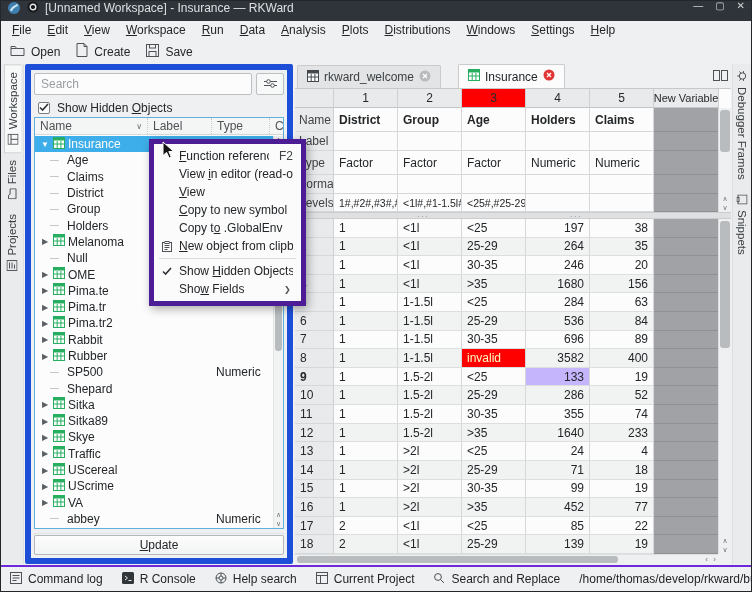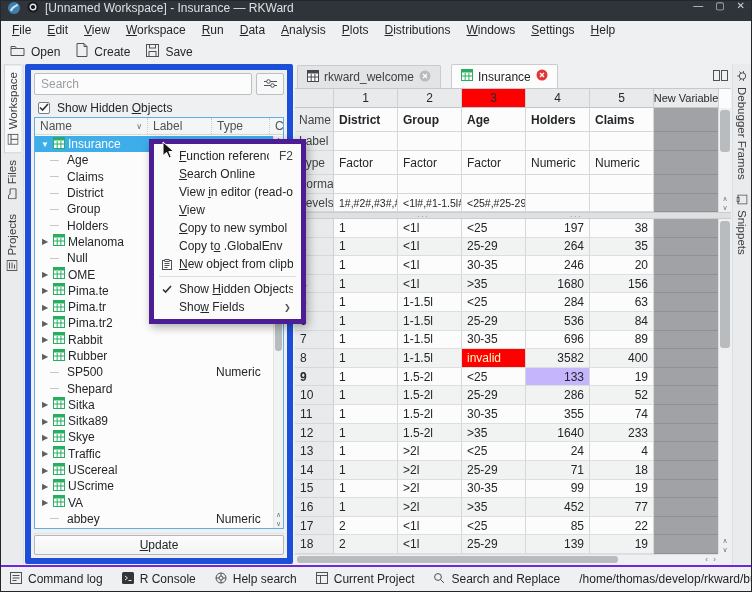--- a/index.html
+++ b/index.html
@@ -56,21 +56,21 @@
   .tree-vscroll{position:absolute;top:18px;right:0;bottom:0;width:10px;background:#f1f2f2;border-left:1px solid #e2e3e4;}
   .sb-thumb{position:absolute;left:1px;right:1px;background:#b9bcbe;border-radius:3px;}
   .sb-arrow{position:absolute;left:0;right:0;text-align:center;font-size:7px;color:#6f7477;line-height:8px;height:8px;}
   .tree-hscroll{position:absolute;left:3px;right:3px;top:463px;height:10px;background:#f1f2f2;border:1px solid #e2e3e4;}
   .hthumb{position:absolute;top:1px;bottom:1px;background:#b9bcbe;border-radius:3px;}
   .harrow{position:absolute;top:0;bottom:0;font-size:8px;color:#6f7477;line-height:9px;}
   .update-btn{position:absolute;left:3px;right:3px;bottom:3px;height:20px;border:1px solid #b4b8bb;border-radius:2px;
     background:linear-gradient(#fdfdfd,#f2f3f4);font:12px "Liberation Sans",sans-serif;color:#232629;}
   
   .editor{position:relative;flex:1;margin:0 1px;}
-  .tabbar{position:absolute;top:0;left:0;right:0;height:24px;display:flex;align-items:flex-end;gap:10px;padding-left:2px;text-align:right;}
+  .tabbar{position:absolute;top:0;left:0;right:0;height:24px;display:flex;align-items:flex-end;gap:17px;padding-left:2px;text-align:right;}
   .tab{height:23px;display:flex;align-items:center;gap:5px;padding:0 9px;border:1px solid #c9cbcd;border-bottom:none;
     background:#e2e4e5;color:#3c4043;border-radius:2px 2px 0 0;}
   .tab.active{background:#fcfcfc;color:#232629;height:24px;}
   .split-btn{position:absolute;right:3px;top:5px;background:none;border:none;padding:0;}
   .grid-area{position:absolute;top:24px;left:0;right:0;bottom:0;background:#fcfcfc;border-top:1px solid #c6c8ca;}
   .thead,.tmeta,.tdata{position:absolute;left:0;display:grid;grid-template-columns:39px 64px 64px 64px 64px 64px 65px;}
   .thead{top:0;height:19px;grid-template-rows:19px;}
   .hcell{background:#e9eaeb;border-right:1px solid #cfd0d2;border-bottom:1px solid #c4c6c8;display:flex;align-items:center;justify-content:center;color:#26292c;overflow:hidden;white-space:nowrap;}
   .hcell.err{background:#fe0000;}
   .hcell.newvar{font-size:11px;}
@@ -851,24 +851,20 @@
     </div>
 
   <div class="ctx" id="ctxmenu">
       <div class="ctx-item">
         <span class="ctx-gutter"></span>
         <span class="ctx-label"><u>F</u>unction reference</span>
         <span class="ctx-short">F2</span>
       </div>
       <div class="ctx-item">
         <span class="ctx-gutter"></span>
-        <span class="ctx-label"><u>S</u>earch Online</span>
-      </div>
-      <div class="ctx-item">
-        <span class="ctx-gutter"></span>
         <span class="ctx-label">View <u>i</u>n editor (read-only)</span>
       </div>
       <div class="ctx-item">
         <span class="ctx-gutter"></span>
         <span class="ctx-label"><u>V</u>iew</span>
       </div>
       <div class="ctx-item">
         <span class="ctx-gutter"></span>
         <span class="ctx-label"><u>C</u>opy to new symbol</span>
       </div>

